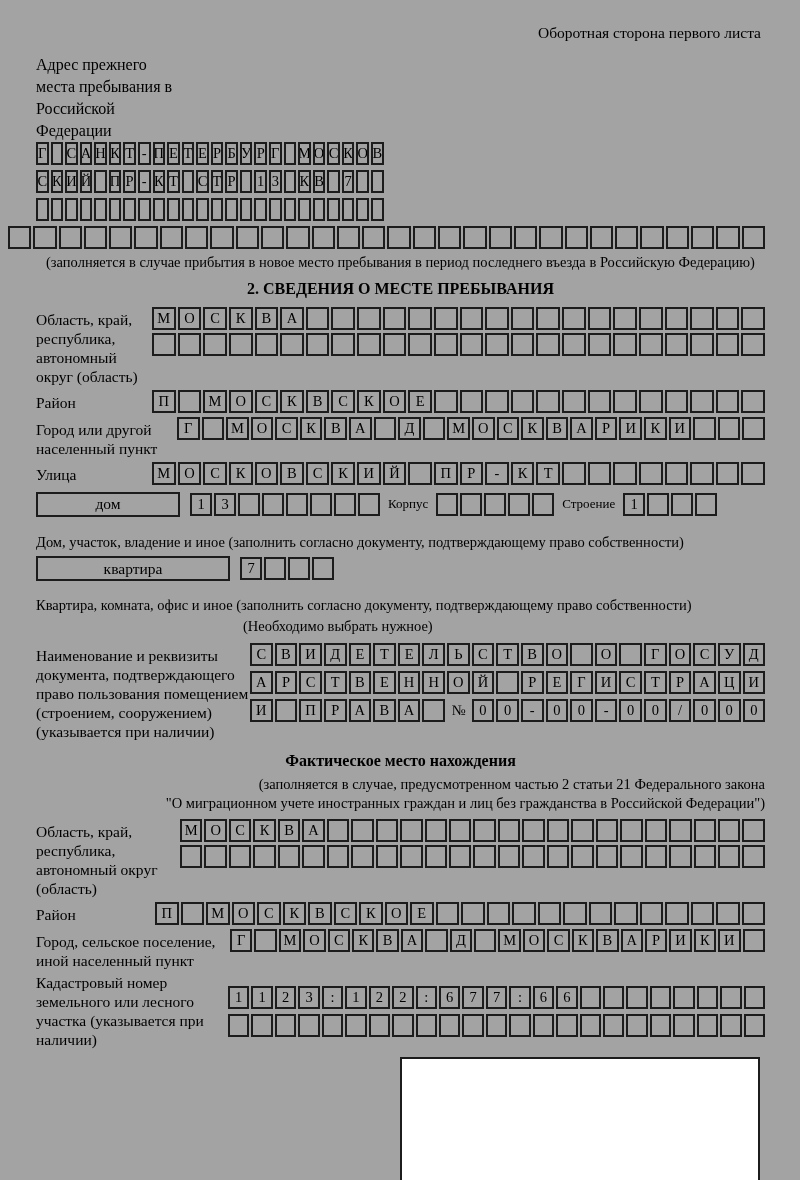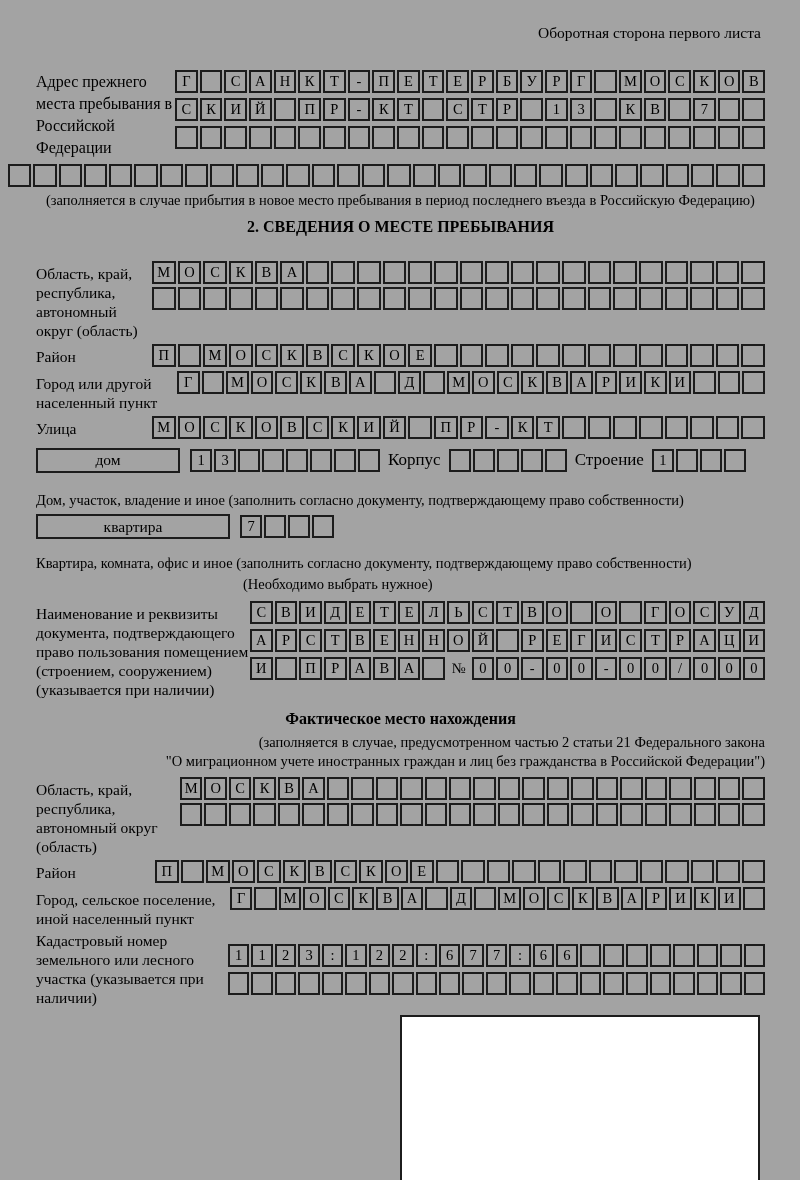--- a/index.html
+++ b/index.html
@@ -20,38 +20,38 @@
   .boxrow .cell {
     flex: 1 1 0; min-width: 0; border: 2px solid #1c1c1c;
     display: flex; align-items: center; justify-content: center;
     font-size: 14.5px; line-height: 1; overflow: hidden;
   }
   .boxrow .cell.nobox { border-color: transparent; }
   .boxrow.fixed { flex: 0 0 auto; }
   .boxrow.fixed .cell { flex: 0 0 22px; }
 
   
-  .block1 { margin-top: 28px; }
+  .block1 { margin-top: 11px; flex-direction: column; }
   .block1 .flabel { width: 139px; line-height: 22px; font-size: 16px; padding-top: 1px; }
   .block1 .rows-col { gap: 5px; }
   .fullrow-wrap { margin: 5px 0 0 -28px; }
   .note-center { text-align: center; font-size: 14.5px; margin-top: 5px; }
-  .sec-title { text-align: center; font-weight: bold; font-size: 16px; margin-top: 9px; margin-bottom: 25px; }
+  .sec-title { text-align: center; font-weight: bold; font-size: 16px; margin-top: 9px; margin-bottom: 9px; }
 
   
   .w116 { width: 116px; } .w141 { width: 141px; }
   .w214 { width: 214px; } .w144 { width: 144px; } .w119 { width: 119px; }
   .w194 { width: 194px; } .w192 { width: 192px; }
   .mb4 { margin-bottom: 4px; }
 
   .house-row { display: flex; align-items: center; margin-top: 5px; }
   .widebox { border: 2px solid #1c1c1c; height: 25px; display: flex; align-items: center; justify-content: center; font-size: 15.5px; }
   .w-dom { width: 144px; margin-right: 10px; }
   .w-kv  { width: 194px; margin-right: 10px; }
-  .inline-label { font-size: 17px; margin: 6px 8px; white-space: nowrap; }
+  .inline-label { font-size: 13px; margin: 6px 8px; white-space: nowrap; }
   .sub-note { font-size: 14.5px; margin-top: 16px; }
   .apt-row { display: flex; align-items: center; margin-top: 5px; }
 
   .stay-row { display: flex; align-items: center; font-size: 15.5px; margin-top: 8px; white-space: nowrap; }
   .checkcell { width: 21px; height: 21px; border: 2px solid #1c1c1c; display: inline-flex; align-items: center; justify-content: center; font-size: 14px; flex: 0 0 auto; }
   .cc0 { margin-left: 12px; margin-right: 8px; }
   .cc1 { margin-left: 16px; margin-right: 12px; }
   .cc2 { margin-left: 20px; margin-right: 18px; }
   .stay-note { font-size: 14.5px; margin: 4px 0 0 207px; }
 

